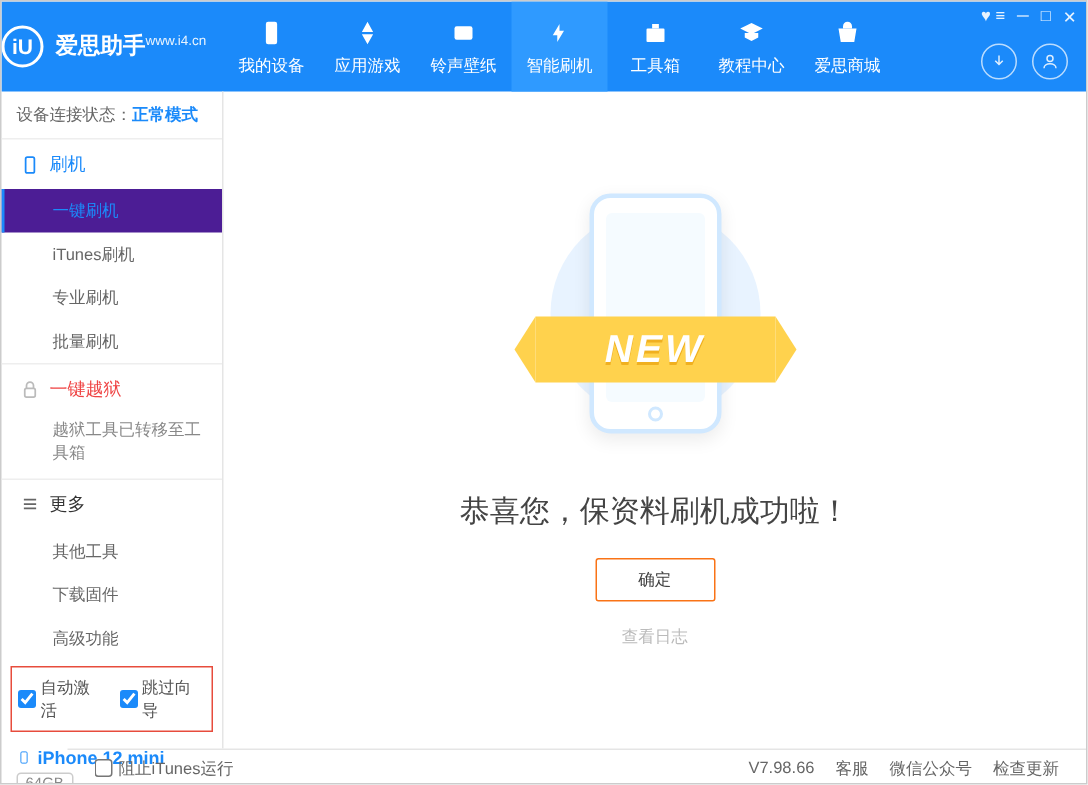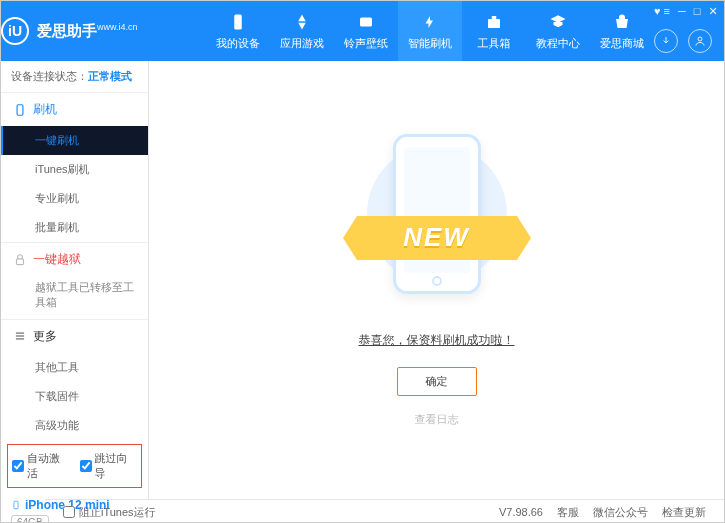--- a/index.html
+++ b/index.html
@@ -3,61 +3,61 @@
 <meta charset="utf-8">
 <style>
 * { margin: 0; padding: 0; box-sizing: border-box; font-family: "Microsoft YaHei", Arial, sans-serif; }
 body { width: 725px; height: 523px; background: #fff; overflow: hidden; border: 1px solid #ccc; }
 .titlebar { height: 60px; background: linear-gradient(to bottom, #1b8afa, #1b8afa); display: flex; align-items: stretch; color: #fff; }
 .logo-area { width: 148px; display: flex; align-items: center; padding-left: 0; gap: 8px; }
 .logo-icon { width: 28px; height: 28px; border: 2px solid #fff; border-radius: 50%; display: flex; align-items: center; justify-content: center; font-weight: bold; font-size: 14px; }
 .logo-text { display: flex; flex-direction: row; line-height: 1.1; }
 .logo-title { font-size: 15px; font-weight: bold; }
 .logo-url { font-size: 9px; opacity: 0.9; }
-.nav { flex: 1; display: flex; justify-content: flex-end; }
+.nav { flex: 1; display: flex; }
 .nav-item { width: 64px; display: flex; flex-direction: column; align-items: center; justify-content: center; gap: 4px; font-size: 11px; cursor: pointer; }
 .nav-item.active { background: #2f9aff; }
 .nav-icon { width: 20px; height: 20px; display: flex; align-items: center; justify-content: center; }
 .nav-icon svg { width: 18px; height: 18px; fill: #fff; }
 .win-controls { display: flex; align-items: flex-start; padding: 4px 6px 0 0; gap: 8px; }
 .win-controls span { font-size: 11px; cursor: pointer; opacity: 0.9; }
 .right-icons { display: flex; align-items: center; gap: 10px; padding-right: 12px; }
 .circle-icon { width: 24px; height: 24px; border: 1.5px solid rgba(255,255,255,0.7); border-radius: 50%; display: flex; align-items: center; justify-content: center; }
 .circle-icon svg { width: 12px; height: 12px; fill: none; stroke: rgba(255,255,255,0.85); stroke-width: 2; }
 .body { display: flex; height: 438px; }
 .sidebar { width: 148px; border-right: 1px solid #e5e5e5; display: flex; flex-direction: column; font-size: 12px; color: #555; }
 .conn-status { padding: 8px 10px; font-size: 11px; color: #666; }
 .conn-status .val { color: #1b8afa; font-weight: bold; }
 .side-section { border-top: 1px solid #eee; }
 .side-head { display: flex; align-items: center; gap: 6px; padding: 8px 12px; color: #333; }
 .side-head.blue { color: #1b8afa; }
 .side-head.gray { color: #ef4444; }
 .side-head svg { width: 14px; height: 14px; }
 .side-sub { padding: 7px 10px 7px 34px; cursor: pointer; font-size: 11px; color: #666; }
-.side-sub.active { background: #0f172a; color: #1b8afa; border-left: 2px solid #1b8afa; padding-left: 32px; }
+.side-sub.active { background: #4c1d95; color: #1b8afa; border-left: 2px solid #1b8afa; padding-left: 32px; }
 .side-note { padding: 4px 10px 8px 34px; font-size: 11px; color: #888; line-height: 1.4; }
 .checkbox-row { border: 1.5px solid #e74c3c; margin: 4px 6px; padding: 6px 4px; display: flex; gap: 10px; font-size: 11px; }
 .checkbox-row label { display: flex; align-items: center; gap: 3px; color: #555; }
 .checkbox-row input { accent-color: #1b8afa; width: 12px; height: 12px; }
 .device-block { padding: 6px 10px; }
 .device-name { color: #1b8afa; font-weight: bold; font-size: 12px; display: flex; align-items: center; gap: 4px; }
 .device-name svg { width: 10px; height: 14px; fill: none; stroke: #1b8afa; stroke-width: 1.5; }
 .storage-badge { display: inline-block; border: 1px solid #ccc; border-radius: 3px; padding: 1px 5px; font-size: 10px; color: #888; margin-top: 3px; }
 .main { flex: 1; display: flex; flex-direction: column; align-items: center; justify-content: center; position: relative; }
 .phone-illus { width: 140px; height: 180px; position: relative; margin-bottom: 18px; }
 .phone-bg-circle { position: absolute; width: 140px; height: 140px; border-radius: 50%; background: #e8f3ff; top: 10px; left: 0; }
 .phone-body { position: absolute; width: 88px; height: 160px; background: #fff; border: 3px solid #d0e8ff; border-radius: 14px; left: 26px; top: 0; box-shadow: 0 4px 12px rgba(0,0,0,0.08); }
 .phone-screen { position: absolute; inset: 10px 8px 18px 8px; background: #f5fbff; border-radius: 4px; }
 .phone-home { position: absolute; bottom: 5px; left: 50%; transform: translateX(-50%); width: 10px; height: 10px; border: 2px solid #d0e8ff; border-radius: 50%; }
 .new-banner { position: absolute; left: -10px; right: -10px; top: 82px; height: 44px; background: #ffd24d; display: flex; align-items: center; justify-content: center; }
 .new-banner::before, .new-banner::after { content: ""; position: absolute; top: 0; width: 0; height: 0; border-top: 22px solid transparent; border-bottom: 22px solid transparent; }
 .new-banner::before { left: -14px; border-right: 14px solid #ffd24d; }
 .new-banner::after { right: -14px; border-left: 14px solid #ffd24d; }
 .new-text { font-size: 26px; font-weight: 900; color: #fff; letter-spacing: 2px; font-style: italic; text-shadow: 0 2px 0 #f0b020; }
-.success-msg { font-size: 12px; color: #444; margin-bottom: 18px; text-decoration: underline; }
+.success-msg { font-size: 20px; color: #444; margin-bottom: 18px; }
 .ok-btn { border: 1px solid #f97316; background: #fff; padding: 6px 28px; font-size: 11px; color: #404040; cursor: pointer; border-radius: 2px; }
 .log-link { margin-top: 16px; font-size: 11px; color: #bbb; cursor: pointer; }
 .statusbar { height: 25px; border-top: 1px solid #e5e5e5; display: flex; align-items: center; font-size: 11px; color: #666; padding: 0 18px; margin-left: 44px; }
 .statusbar .left { display: flex; align-items: center; gap: 4px; }
 .statusbar .right { margin-left: auto; display: flex; align-items: center; gap: 14px; }
 .statusbar input { width: 12px; height: 12px; }
 </style>
 </head>
 <body>
 

